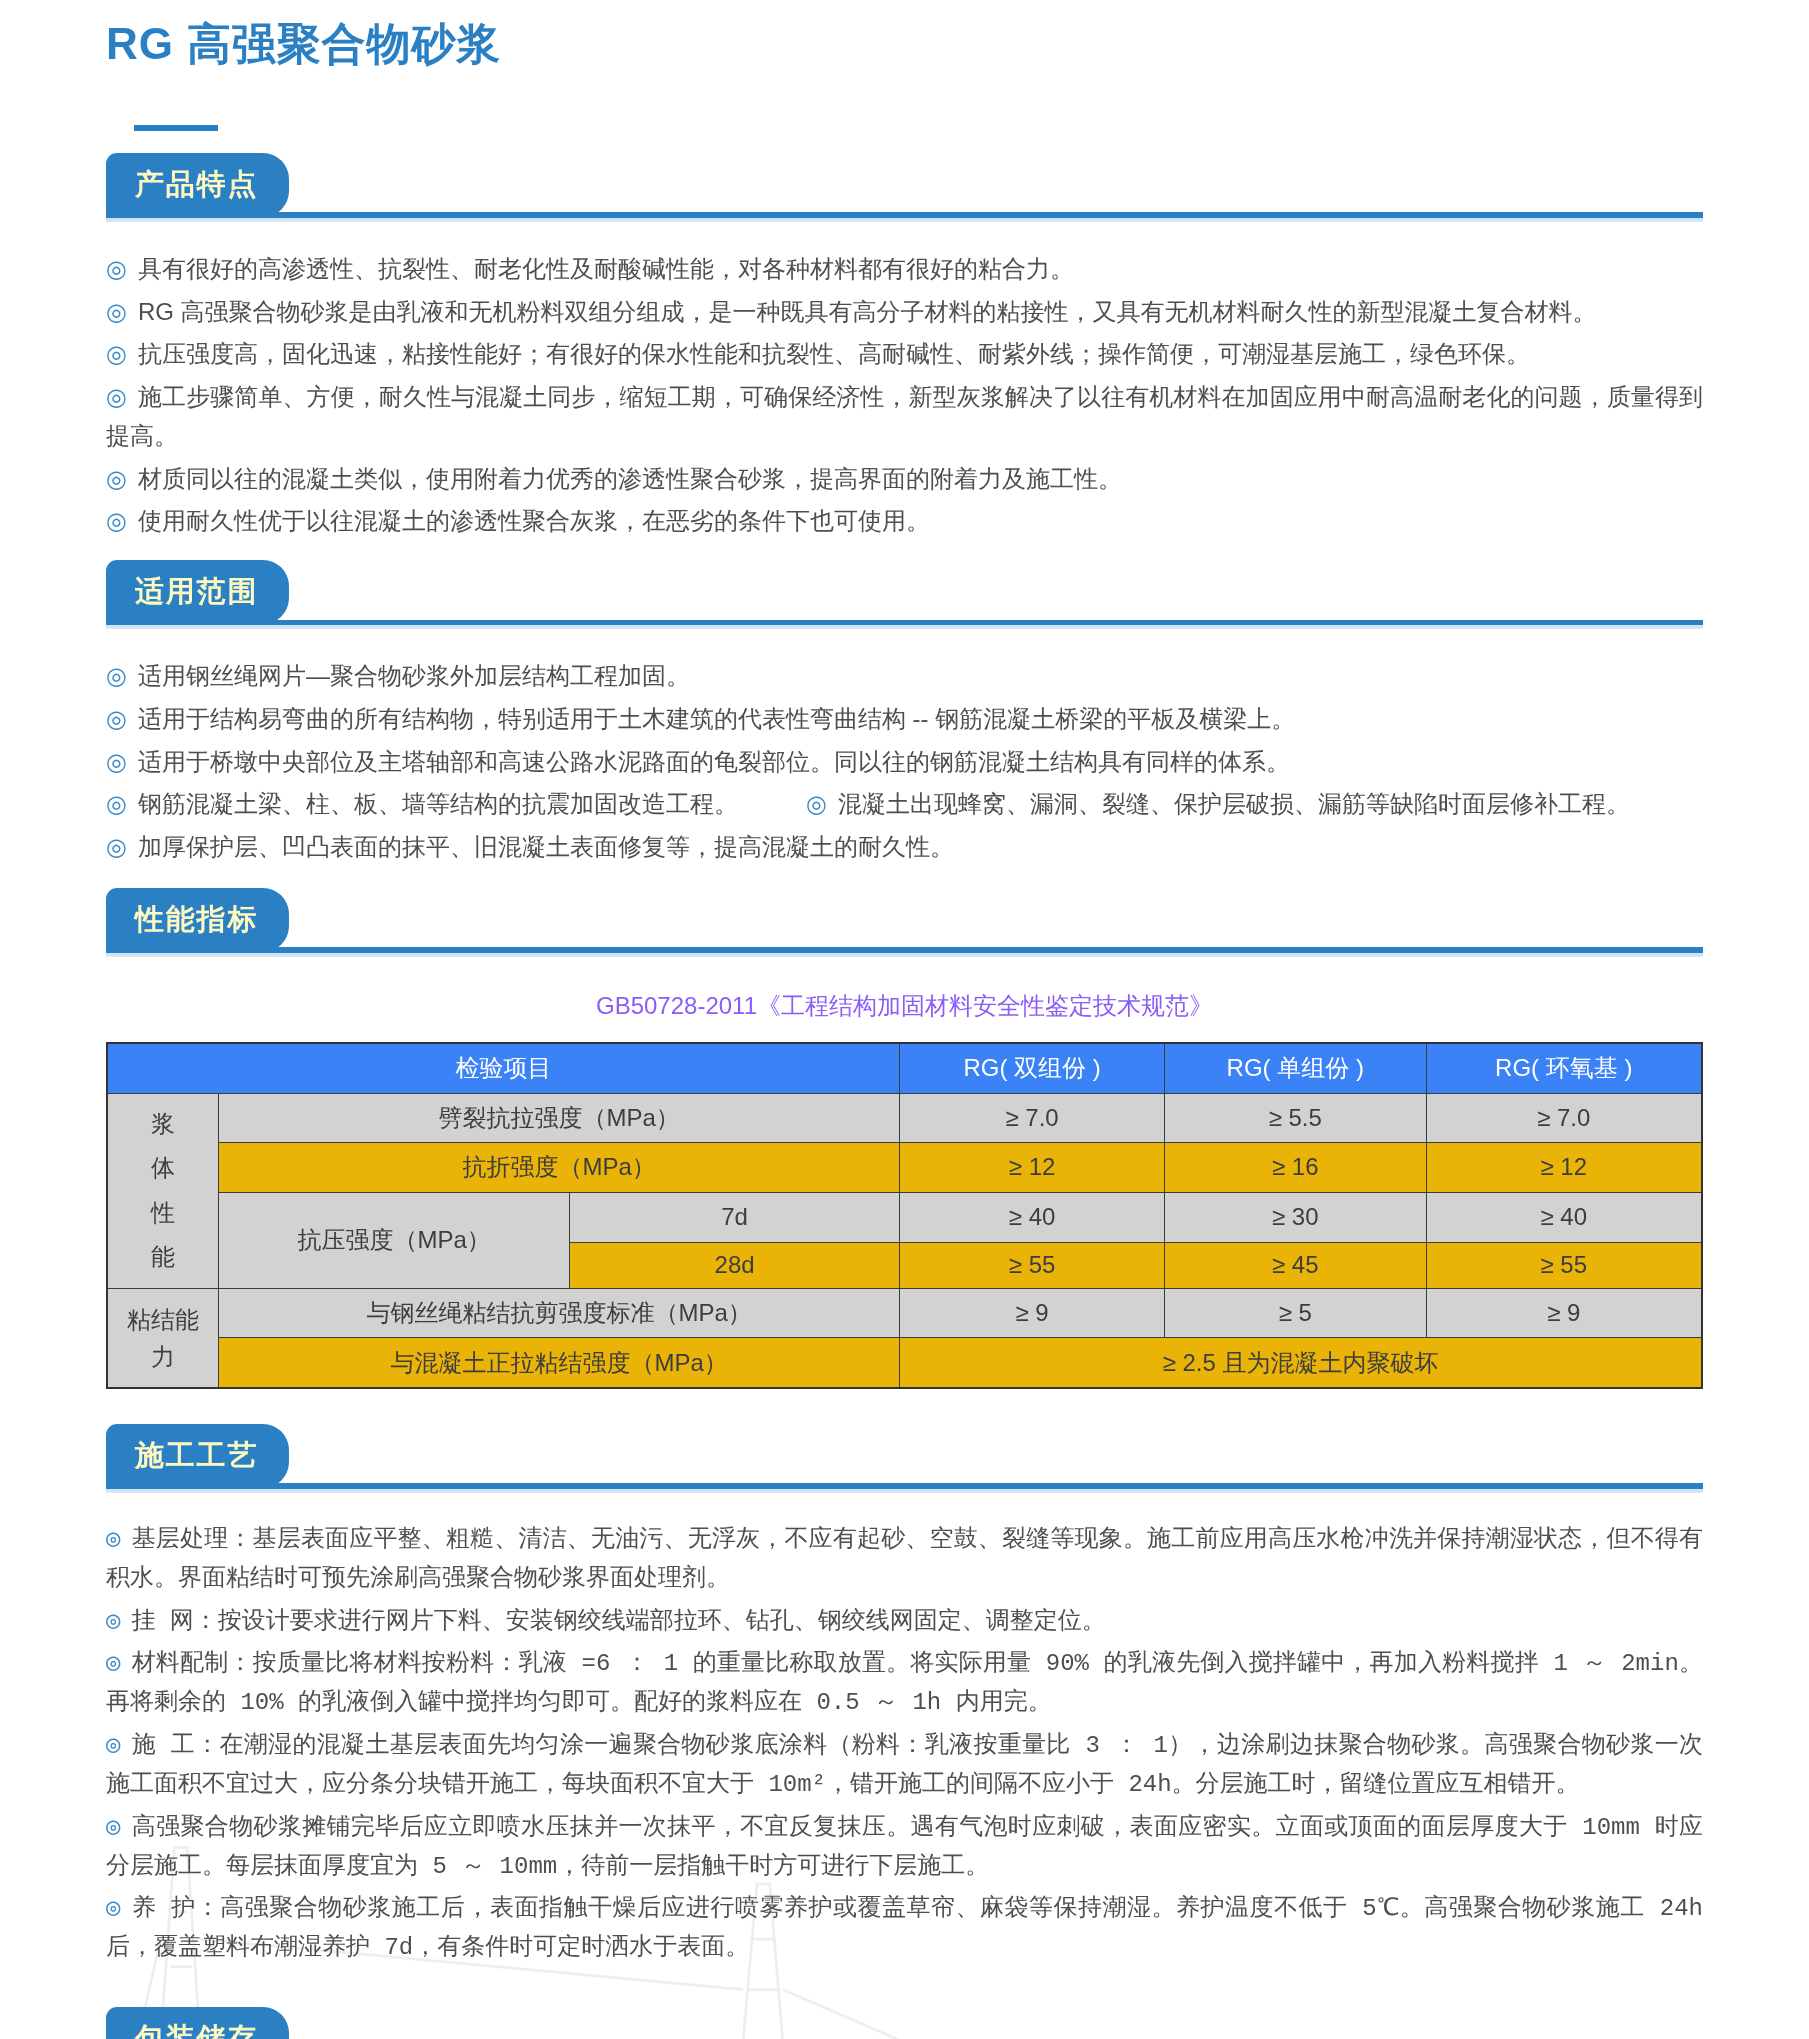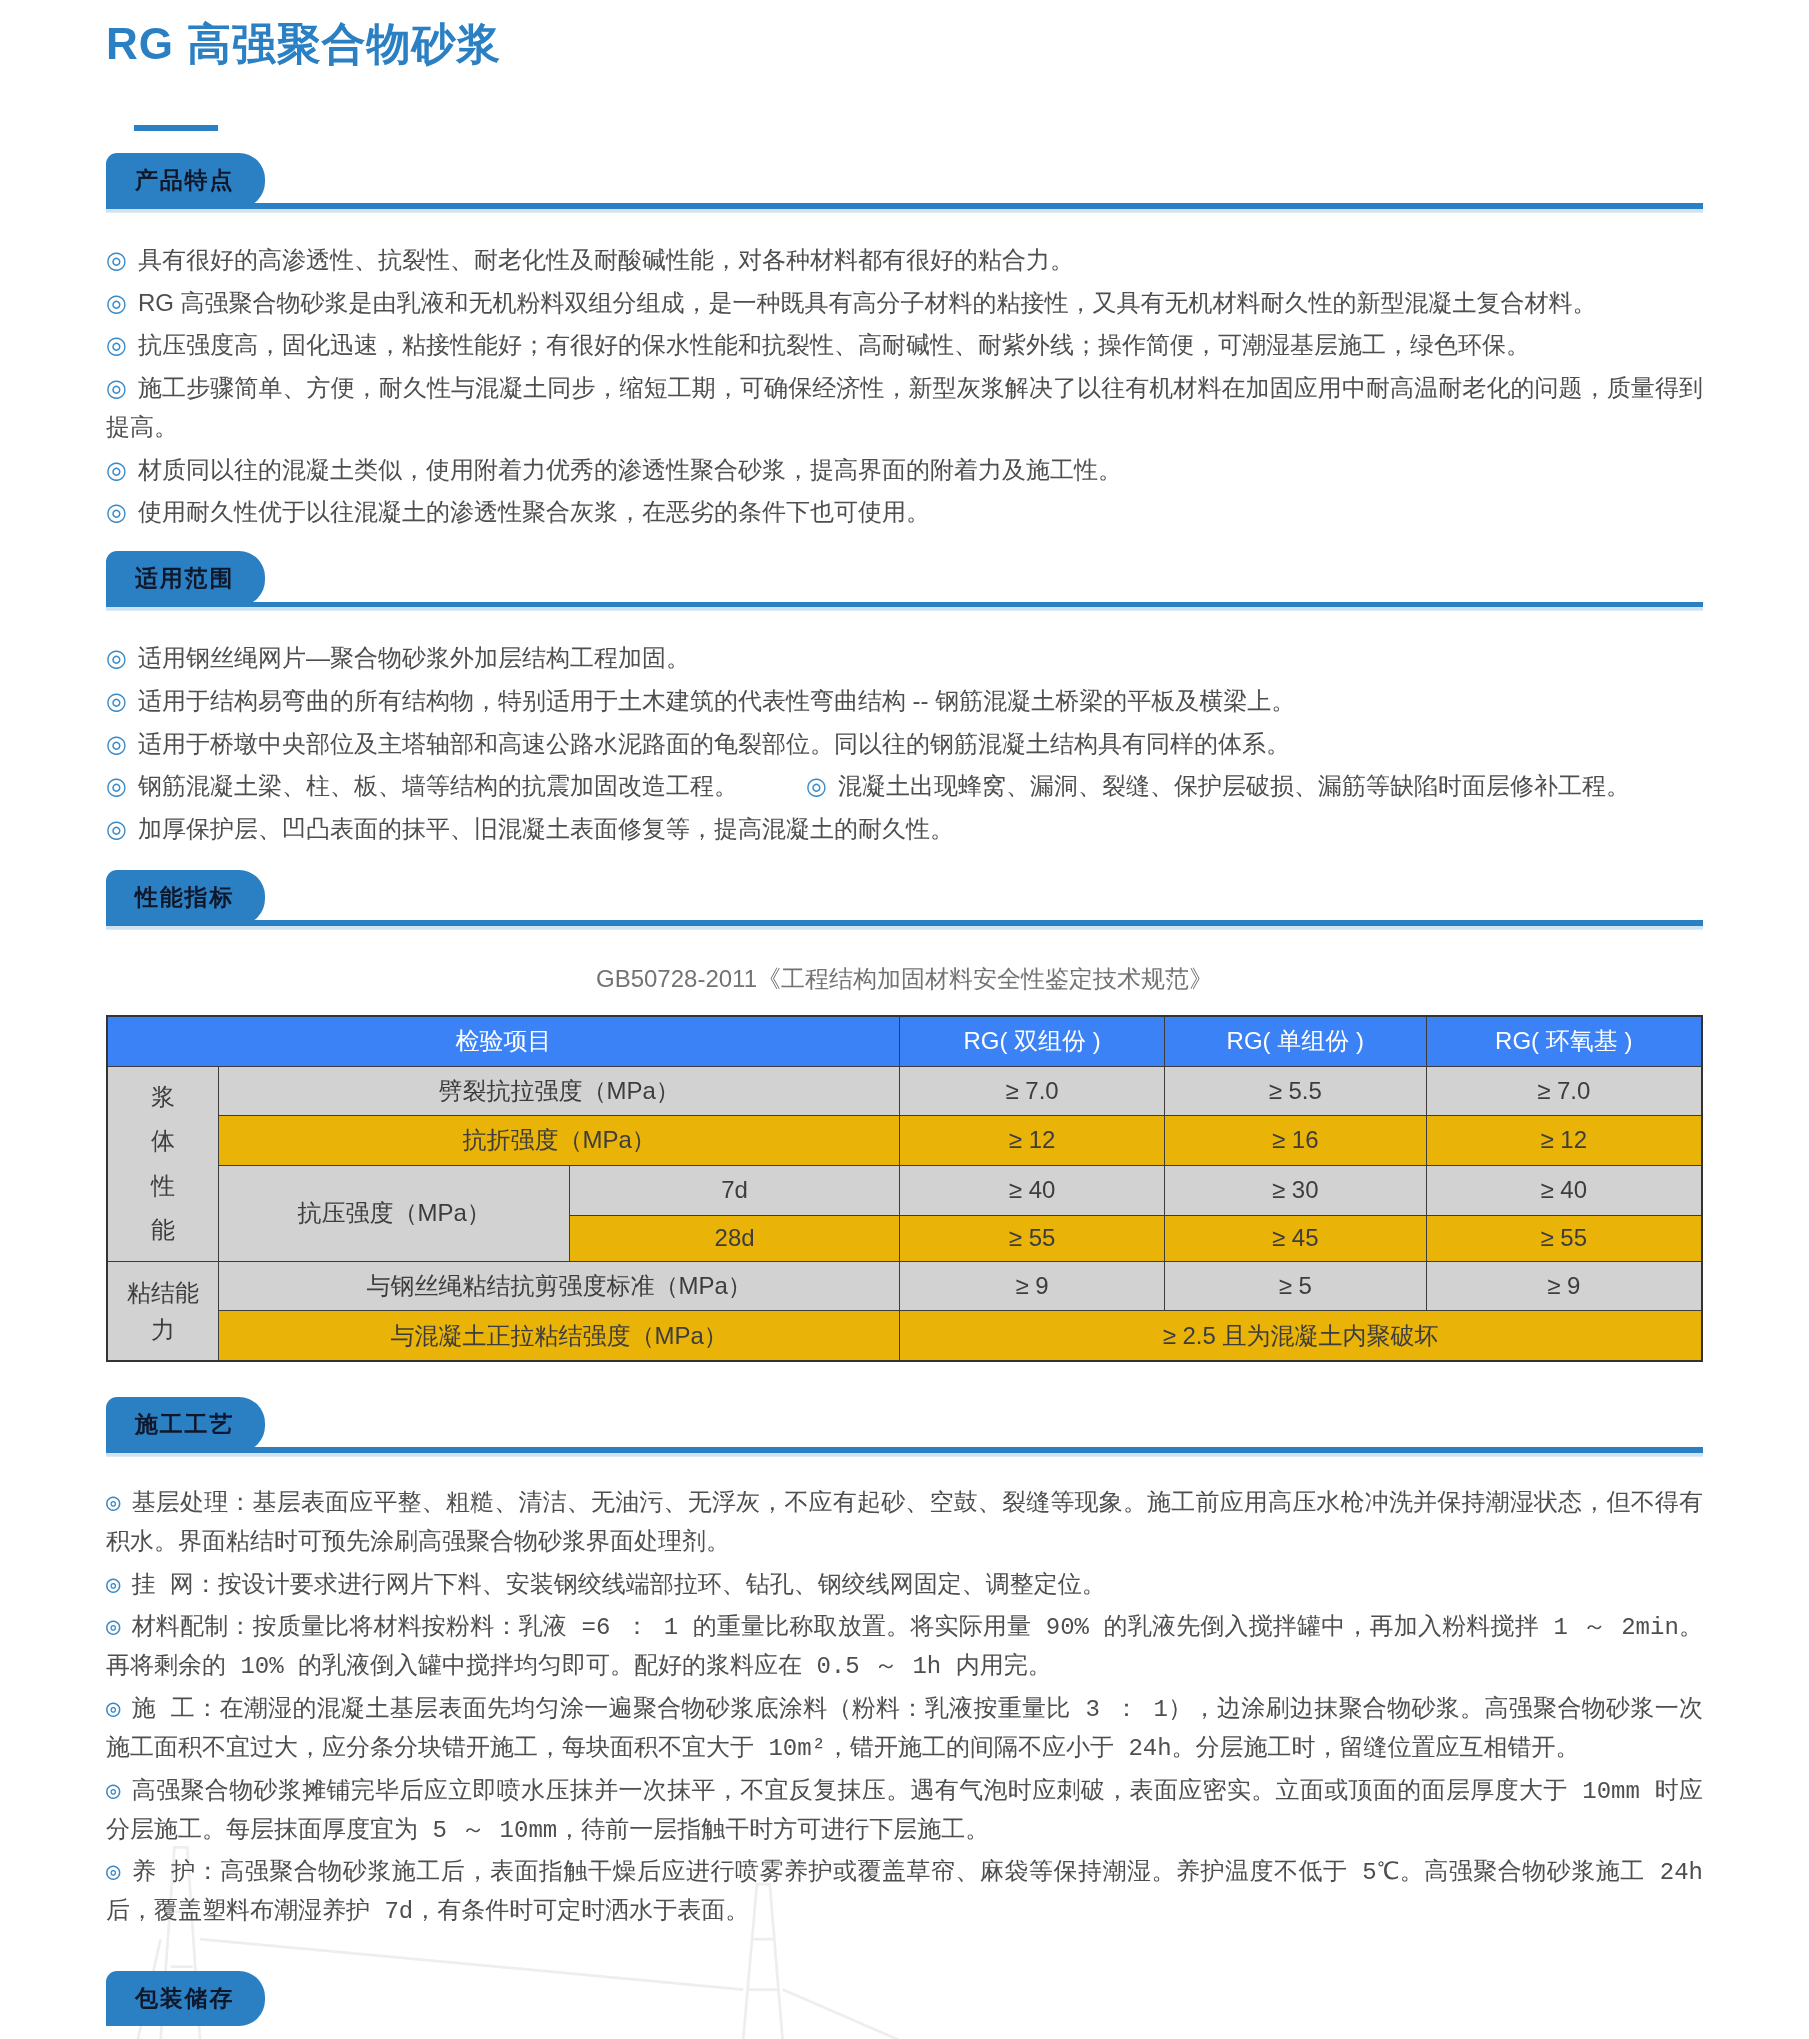--- a/index.html
+++ b/index.html
@@ -17,42 +17,42 @@
     letter-spacing:0.9px;
   }
   .title-underline{
     width:84px; height:6.4px; background:#2b80c4; margin:51px 0 0 27.5px;
   }
 
   
   .sec-head{ position:relative; }
   .sec-tab{
     display:inline-block; position:relative; z-index:2;
-    background:#2b80c4; color:#0f172a;
-    font-size:23px; font-weight:bold; letter-spacing:1.8px;
+    background:#2b80c4; color:#fef9c3;
+    font-size:29px; font-weight:bold; letter-spacing:1.8px;
     padding:12px 31px 12px 29px;
     border-radius:11px 26px 26px 0;
   }
   .sec-rule{
     height:5.5px; background:#2b80c4; margin-top:-4.6px; position:relative; z-index:1;
     box-shadow:0 3.7px 0 rgba(43,128,196,0.22);
   }
 
   
   .blist{ margin-top:31px; }
   .bitem{
     font-size:24px; line-height:39px; color:#4e4e4e;
     margin-bottom:3.7px; text-align:justify;
   }
   .bicon{ color:#3a8ac8; margin-right:11px; font-size:24px; }
   .bicon2{ color:#3a8ac8; margin:0 11px 0 68px; font-size:24px; }
 
   
   .std-line{
-    margin-top:37px; text-align:center; font-size:24px; color:#737373;
+    margin-top:37px; text-align:center; font-size:24px; color:#8b5cf6;
   }
   table.perf{
     width:100%; margin-top:20px; border-collapse:collapse;
     font-size:24px; color:#3d3d3d; table-layout:fixed;
     border:2.8px solid #333333;
   }
   table.perf th, table.perf td{
     border:1.8px solid #3c3c3c; text-align:center; vertical-align:middle;
     padding:8.3px 5.5px;
   }

